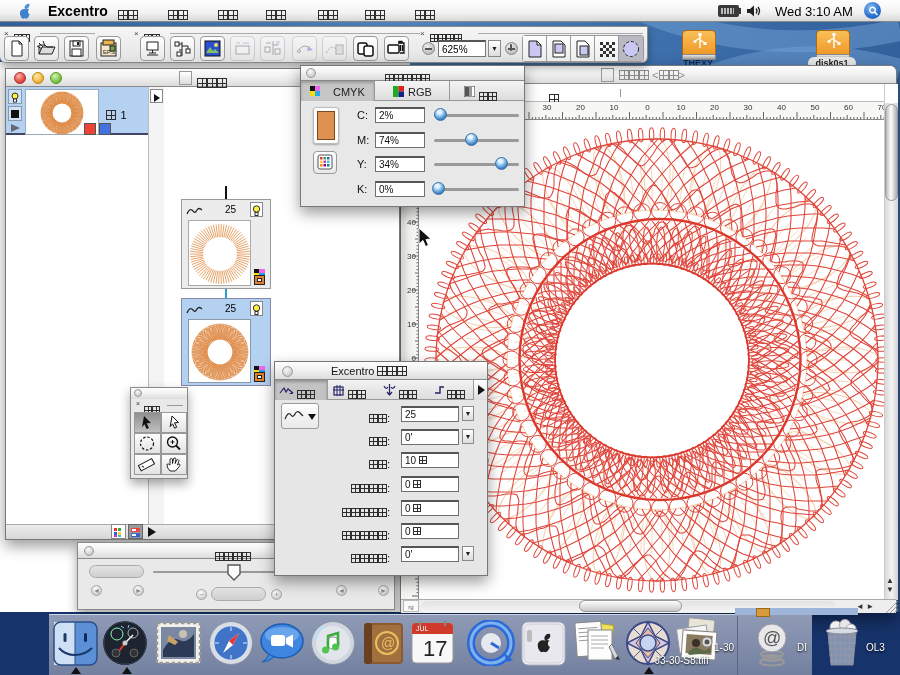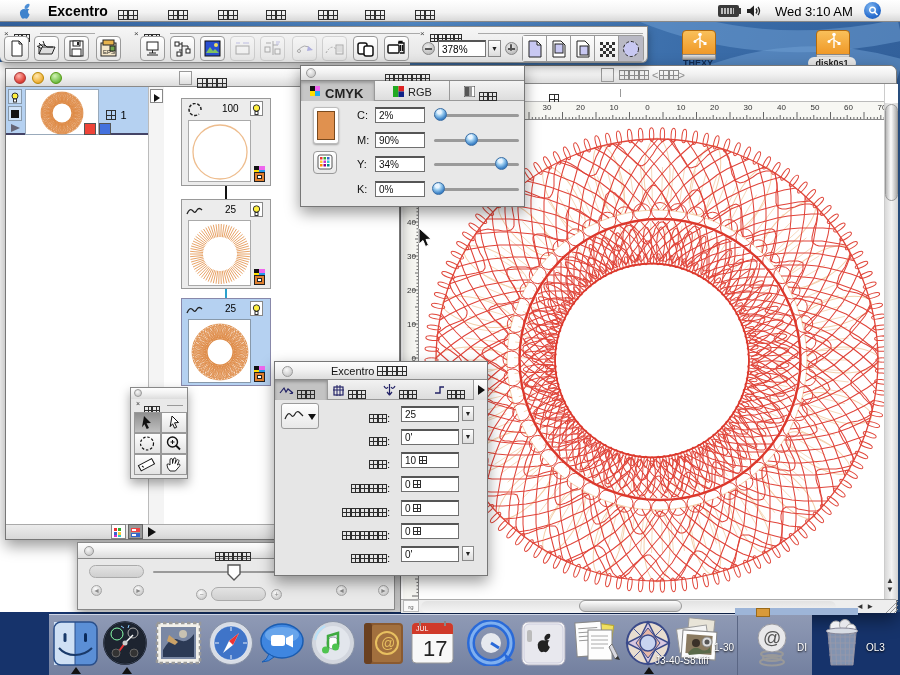--- a/index.html
+++ b/index.html
@@ -1333,21 +1333,21 @@
     <div class="abs btn3" style="left:353px;top:9px;width:25px;height:25px;"><svg width="23" height="23" xmlns="http://www.w3.org/2000/svg">
         <rect x="4" y="6" width="9" height="11" rx="2" fill="#fff" stroke="#111" stroke-width="1.5"></rect>
         <rect x="10" y="9" width="9" height="10" rx="2" fill="#fff" stroke="#111" stroke-width="1.5"></rect>
       </svg></div>
     <div class="abs btn3" style="left:384px;top:9px;width:25px;height:25px;"><svg width="23" height="23" xmlns="http://www.w3.org/2000/svg">
         <rect x="3" y="8" width="11" height="8" rx="1" fill="#fff" stroke="#111" stroke-width="1.5"></rect>
         <path d="M13 6 h6 v10 h-4 M14 6 v-1.5 h3 V6 M15.5 8 v6 M17.5 8 v6" fill="none" stroke="#111" stroke-width="1.3"></path>
       </svg></div>
     <div class="abs" style="left:422px;top:15px;width:13px;height:13px;border-radius:50%;background:radial-gradient(circle at 40% 35%,#eee,#aaa);border:1px solid #888"></div>
     <div class="abs" style="left:425px;top:20.5px;width:7px;height:2px;background:#555"></div>
-    <div class="abs" style="left:438px;top:13px;width:48px;height:17px;background:#fff;border:1px solid #777;border-top:2px solid #555;font-size:10px;padding:2px 0 0 3px">378%</div>
+    <div class="abs" style="left:438px;top:13px;width:48px;height:17px;background:#fff;border:1px solid #777;border-top:2px solid #555;font-size:10px;padding:2px 0 0 3px">625%</div>
     <div class="abs" style="left:488px;top:13px;width:13px;height:17px;background:linear-gradient(#fff,#ddd);border:1px solid #8a8a8a;font-size:7px;text-align:center;line-height:16px;color:#222">▼</div>
     <div class="abs" style="left:505px;top:15px;width:13px;height:13px;border-radius:50%;background:radial-gradient(circle at 40% 35%,#eee,#aaa);border:1px solid #888"></div>
     <div class="abs" style="left:508px;top:20.5px;width:7px;height:2px;background:#555"></div>
     <div class="abs" style="left:509.5px;top:17px;width:2px;height:7px;background:#555;border-radius:1px"></div>
     <div class="abs" style="left:522px;top:8px;width:122px;height:27px;background:#d8d8d8;border:1px solid #999;border-radius:3px;display:flex">
       <div style="width:24.4px;height:25px;background:linear-gradient(#fdfdfd,#ececec);border-right:1px solid #999;display:flex;align-items:center;justify-content:center">
         <svg width="22" height="22" xmlns="http://www.w3.org/2000/svg">
           <path d="M5 3 h8 l4 4 v12 h-12 z" fill="#c8c8f2" stroke="#222"></path>
           <path d="M13 3 v4 h4 l-4 -4 z" fill="#fff" stroke="#222"></path>
         </svg>
@@ -1473,42 +1473,20 @@
       </svg></div>
     <div class="abs" style="left:122px;top:455px;width:15px;height:15px;background:#9a9a9a;border:1px solid #666"><svg width="13" height="13" xmlns="http://www.w3.org/2000/svg">
         <rect x="2" y="2" width="9" height="4" fill="#e44"></rect>
         <rect x="2" y="7" width="9" height="4" fill="#36c"></rect>
         <rect x="3" y="3" width="4" height="2" fill="#fff"></rect>
         <rect x="3" y="8" width="4" height="2" fill="#fff"></rect>
       </svg></div>
     <svg class="abs" style="left:140px;top:457px" width="12" height="12" xmlns="http://www.w3.org/2000/svg">
       <path d="M2 1 L10 6 L2 11 z" fill="#111"></path>
     </svg>
-    <div class="abs" style="left:175px;top:29px;width:90px;height:88px;background:#ececec;border:1px solid #999">
-      <svg class="abs" style="left:6px;top:4px" width="15" height="15" xmlns="http://www.w3.org/2000/svg">
-        <path d="M13 7 a6 6 0 1 0 -2 4" fill="none" stroke="#222" stroke-width="1.5" stroke-dasharray="3 1.6"></path>
-      </svg>
-      <div class="abs" style="left:40px;top:4px;font-size:10px">100</div>
-      <div class="abs" style="left:68px;top:2px;width:13px;height:15px;background:#fff;border:1px solid #888"><svg width="11" height="13" xmlns="http://www.w3.org/2000/svg">
-          <circle cx="5.5" cy="5" r="3.2" fill="#ffef3e" stroke="#333"></circle>
-          <rect x="4" y="8.5" width="3" height="3" fill="#fff" stroke="#333"></rect>
-        </svg></div>
-      <div class="abs" style="left:6px;top:21px;width:63px;height:62px;background:#fff;border:1px solid #aaa"><svg width="63" height="62" xmlns="http://www.w3.org/2000/svg">
-          <circle cx="31" cy="31" r="27" fill="none" stroke="#eebd8e" stroke-width="1.3"></circle>
-        </svg></div>
-      <div class="abs" style="left:72px;top:62px;width:11px;height:9px"><svg width="11" height="9" xmlns="http://www.w3.org/2000/svg">
-          <rect x="0" y="0" width="5" height="4" fill="#111"></rect>
-          <rect x="5" y="0" width="6" height="4" fill="#e6e"></rect>
-          <rect x="0" y="4" width="5" height="5" fill="#fd0"></rect>
-          <rect x="5" y="4" width="6" height="5" fill="#29e"></rect>
-        </svg></div>
-      <div class="abs" style="left:72px;top:73px;width:11px;height:10px;background:#e08030;border:1px solid #222">
-        <div style="width:5px;height:4px;background:#fff;border:1px solid #222;margin:2px auto"></div>
-      </div>
-    </div>
     <div class="abs" style="left:219px;top:117px;width:2px;height:13px;background:#111"></div>
     <div class="abs" style="left:175px;top:130px;width:90px;height:90px;background:#ececec;border:1px solid #999">
       <svg class="abs" style="left:4px;top:5px" width="18" height="12" xmlns="http://www.w3.org/2000/svg">
         <path d="M1 9 q3-7 6-3 q2 3 4-1 q2-3 5 0" fill="none" stroke="#222" stroke-width="1.3"></path>
       </svg>
       <div class="abs" style="left:43px;top:4px;font-size:10px">25</div>
       <div class="abs" style="left:68px;top:2px;width:13px;height:15px;background:#fff;border:1px solid #888"><svg width="11" height="13" xmlns="http://www.w3.org/2000/svg">
           <circle cx="5.5" cy="5" r="3.2" fill="#ffef3e" stroke="#333"></circle>
           <rect x="4" y="8.5" width="3" height="3" fill="#fff" stroke="#333"></rect>
         </svg></div>
@@ -1750,21 +1728,21 @@
     <div class="abs" style="left:5px;top:2px;width:10px;height:10px;border-radius:50%;background:radial-gradient(circle at 40% 32%,#f8f8f8,#bbb);border:1px solid #999"></div>
     <div class="abs" style="left:84px;top:2px"><i class="cj s"></i><i class="cj s"></i><i class="cj s"></i><i class="cj s"></i><i class="cj s"></i></div>
     <div class="abs" style="left:0;top:15px;width:223px;height:20px;background:linear-gradient(#f4f4f4,#ddd);border-bottom:1px solid #999"></div>
     <div class="abs" style="left:0;top:15px;width:74px;height:20px;background:#c6c6c6;border-right:1px solid #999;box-shadow:inset 0 2px 3px rgba(0,0,0,0.22)"></div>
     <svg class="abs" style="left:9px;top:20px" width="11" height="11" xmlns="http://www.w3.org/2000/svg">
       <rect x="0" y="0" width="5" height="5" fill="#111"></rect>
       <rect x="5" y="0" width="5" height="5" fill="#e6e"></rect>
       <rect x="0" y="5" width="5" height="5" fill="#fd0"></rect>
       <rect x="5" y="5" width="5" height="5" fill="#2ae"></rect>
     </svg>
-    <div class="abs" style="left:24px;top:20px;font-size:13px;font-weight:bold;color:#222">CMYK</div>
+    <div class="abs" style="left:32px;top:20px;font-size:11px;font-weight:normal;color:#222">CMYK</div>
     <div class="abs" style="left:74px;top:15px;width:75px;height:20px;border-right:1px solid #999"></div>
     <svg class="abs" style="left:92px;top:20px" width="11" height="11" xmlns="http://www.w3.org/2000/svg">
       <rect x="0" y="0" width="5.5" height="11" fill="#2a2"></rect>
       <rect x="5.5" y="0" width="5.5" height="5.5" fill="#d22"></rect>
       <rect x="5.5" y="5.5" width="5.5" height="5.5" fill="#128"></rect>
     </svg>
     <div class="abs" style="left:107px;top:20px;font-size:11px;color:#222">RGB</div>
     <svg class="abs" style="left:163px;top:20px" width="11" height="11" xmlns="http://www.w3.org/2000/svg">
       <rect x="0" y="0" width="11" height="11" fill="#fff" stroke="#333"></rect>
       <rect x="1" y="1" width="4" height="9" fill="#555"></rect>
@@ -1785,21 +1763,21 @@
           <rect x="6" y="12" width="2.5" height="2.5" fill="#f80"></rect>
           <rect x="9.5" y="12" width="2.5" height="2.5" fill="#808"></rect>
           <rect x="13" y="12" width="2.5" height="2.5" fill="#088"></rect>
         </g>
       </svg></div>
     <div class="abs" style="left:56px;top:43px;font-size:11px;color:#111">C:</div>
     <div class="fld" style="left:74px;top:41px;width:50px;height:16px">2%</div>
     <div class="abs" style="left:133px;top:48px;width:85px;height:3px;background:#9a9a9a;border-radius:2px"></div>
     <div class="thumbball" style="left:133px;top:42px"></div>
     <div class="abs" style="left:56px;top:67.5px;font-size:11px;color:#111">M:</div>
-    <div class="fld" style="left:74px;top:65.5px;width:50px;height:16px">90%</div>
+    <div class="fld" style="left:74px;top:65.5px;width:50px;height:16px">74%</div>
     <div class="abs" style="left:133px;top:72.5px;width:85px;height:3px;background:#9a9a9a;border-radius:2px"></div>
     <div class="thumbball" style="left:164px;top:66.5px"></div>
     <div class="abs" style="left:56px;top:92px;font-size:11px;color:#111">Y:</div>
     <div class="fld" style="left:74px;top:90px;width:50px;height:16px">34%</div>
     <div class="abs" style="left:133px;top:97px;width:85px;height:3px;background:#9a9a9a;border-radius:2px"></div>
     <div class="thumbball" style="left:194px;top:91px"></div>
     <div class="abs" style="left:56px;top:116.5px;font-size:11px;color:#111">K:</div>
     <div class="fld" style="left:74px;top:114.5px;width:50px;height:16px">0%</div>
     <div class="abs" style="left:133px;top:121.5px;width:85px;height:3px;background:#9a9a9a;border-radius:2px"></div>
     <div class="thumbball" style="left:131px;top:115.5px"></div>
@@ -1954,21 +1932,21 @@
     <g stroke="#99a" stroke-width="0.8">
       <path d="M10 20 h28 M10 26 h28 M11 32 h26 M11 38 h25 M12 44 h24"></path>
       <path d="M12 14 l2 34 M17 14 l1.5 34 M22 14 l1 34 M27 14 l0.5 34 M32 14 l-1 34 M37 14 l-2.5 34"></path>
     </g>
     <circle cx="18" cy="10" r="6" fill="#f0f0f2" stroke="#aaa"></circle>
     <circle cx="27" cy="8" r="5.5" fill="#e8e8ec" stroke="#aaa"></circle>
     <circle cx="33" cy="12" r="5" fill="#f4f4f6" stroke="#aaa"></circle>
     <ellipse cx="24" cy="14" rx="16" ry="3" fill="#d8dce4" stroke="#889"></ellipse>
   </svg>
 <div class="abs" style="left:714px;top:642px;font-size:10px;color:#fff;text-shadow:0 1px 2px #000">1-30</div>
-<div class="abs" style="left:655px;top:655px;font-size:10px;color:#fff;text-shadow:0 1px 2px #000">J3-40-S8.tiff</div>
+<div class="abs" style="left:655px;top:655px;font-size:10px;color:#fff;text-shadow:0 1px 2px #000">J3-30-S8.tiff</div>
 <div class="abs" style="left:797px;top:642px;font-size:10px;color:#fff;text-shadow:0 1px 2px #000">DI</div>
 <div class="abs" style="left:866px;top:642px;font-size:10px;color:#fff;text-shadow:0 1px 2px #000">OL3</div>
 <svg class="abs" style="left:71px;top:667px" width="10" height="7" xmlns="http://www.w3.org/2000/svg">
     <path d="M5 0 L10 7 L0 7 z" fill="#111"></path>
   </svg>
 <svg class="abs" style="left:122px;top:667px" width="10" height="7" xmlns="http://www.w3.org/2000/svg">
     <path d="M5 0 L10 7 L0 7 z" fill="#111"></path>
   </svg>
 <svg class="abs" style="left:644px;top:667px" width="10" height="7" xmlns="http://www.w3.org/2000/svg">
     <path d="M5 0 L10 7 L0 7 z" fill="#111"></path>

